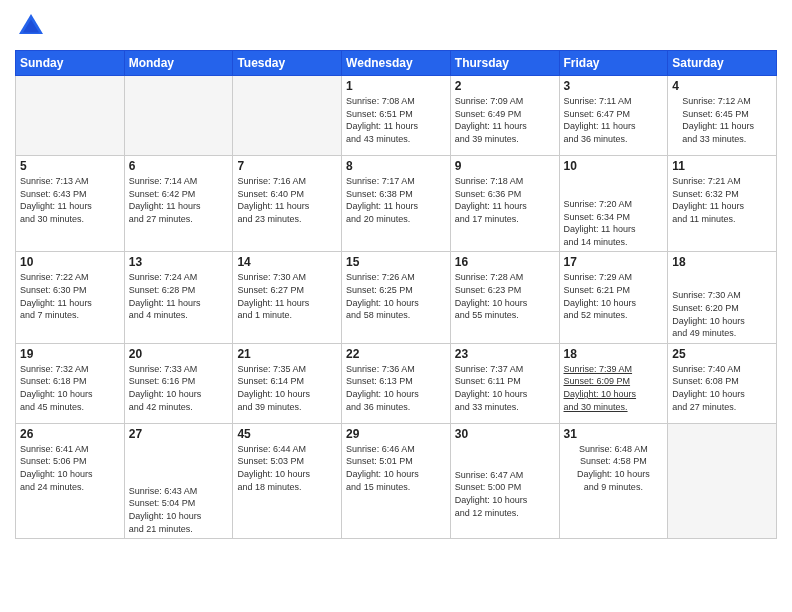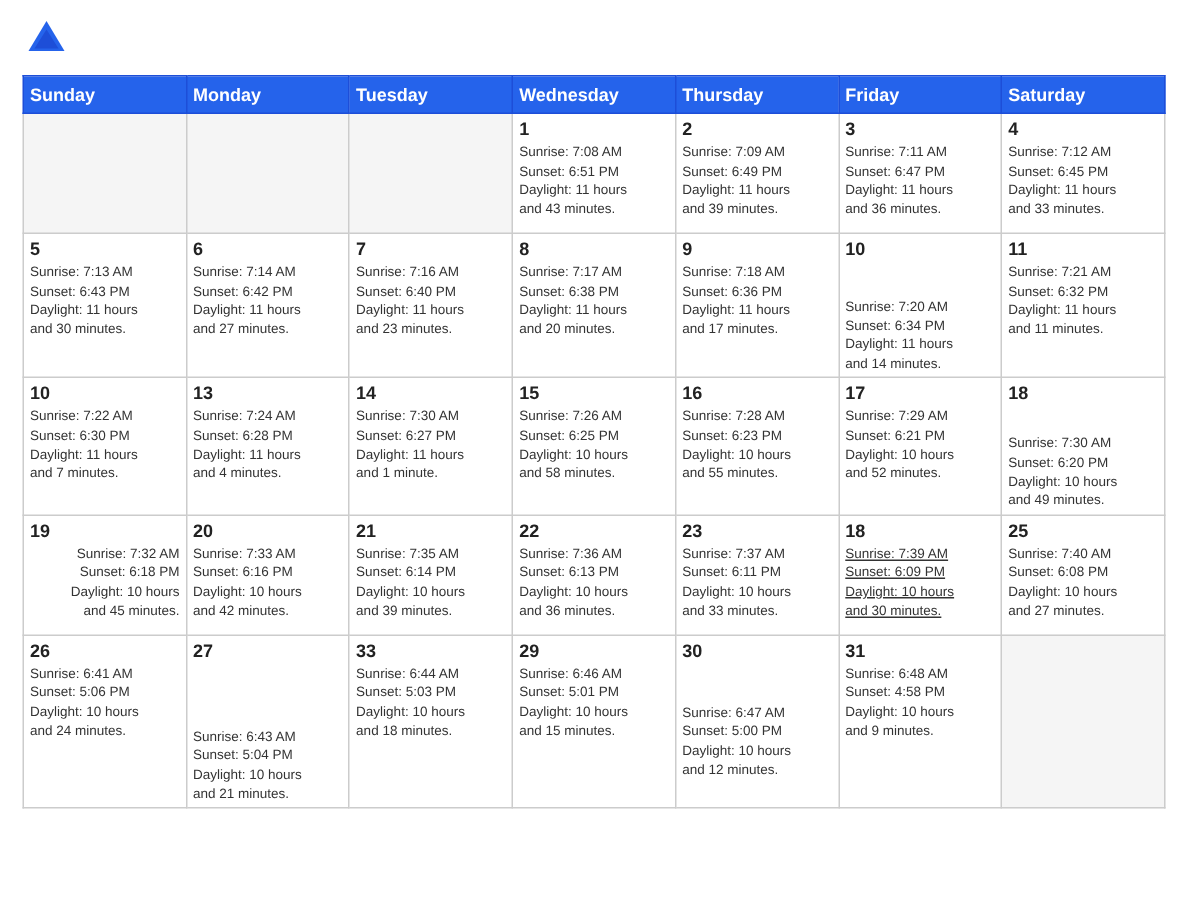--- a/index.html
+++ b/index.html
@@ -154,21 +154,21 @@
           </td>
           <td>
             <span class="day-num">3</span>
             <div class="day-info" style="white-space: pre-line;">Sunrise: 7:11 AM
 Sunset: 6:47 PM
 Daylight: 11 hours
 and 36 minutes.</div>
           </td>
           <td>
             <span class="day-num">4</span>
-            <div class="day-info" style="white-space: pre-line;">Sunrise: 7:12 AM
+            <div class="day-info" style="white-space: pre-line; margin-left: 10px;">Sunrise: 7:12 AM
 Sunset: 6:45 PM
 Daylight: 11 hours
 and 33 minutes.</div>
           </td>
         </tr>
         <tr>
           <td>
             <span class="day-num">5</span>
             <div class="day-info" style="white-space: pre-line;">Sunrise: 7:13 AM
 Sunset: 6:43 PM
@@ -265,21 +265,21 @@
             <span class="day-num">18</span>
             <div class="day-info" style="white-space: pre-line; margin-top: 20px;">Sunrise: 7:30 AM
 Sunset: 6:20 PM
 Daylight: 10 hours
 and 49 minutes.</div>
           </td>
         </tr>
         <tr>
           <td>
             <span class="day-num">19</span>
-            <div class="day-info" style="white-space: pre-line; text-align: right;">Sunrise: 7:32 AM
+            <div class="day-info" style="white-space: pre-line;">Sunrise: 7:32 AM
 Sunset: 6:18 PM
 Daylight: 10 hours
 and 45 minutes.</div>
           </td>
           <td>
             <span class="day-num">20</span>
             <div class="day-info" style="white-space: pre-line;">Sunrise: 7:33 AM
 Sunset: 6:16 PM
 Daylight: 10 hours
 and 42 minutes.</div>
@@ -329,21 +329,21 @@
 and 24 minutes.</div>
           </td>
           <td>
             <span class="day-num">27</span>
             <div class="day-info" style="white-space: pre-line; margin-top: 44px;">Sunrise: 6:43 AM
 Sunset: 5:04 PM
 Daylight: 10 hours
 and 21 minutes.</div>
           </td>
           <td>
-            <span class="day-num">33</span>
+            <span class="day-num">45</span>
             <div class="day-info" style="white-space: pre-line;">Sunrise: 6:44 AM
 Sunset: 5:03 PM
 Daylight: 10 hours
 and 18 minutes.</div>
           </td>
           <td>
             <span class="day-num">29</span>
             <div class="day-info" style="white-space: pre-line;">Sunrise: 6:46 AM
 Sunset: 5:01 PM
 Daylight: 10 hours
@@ -351,21 +351,21 @@
           </td>
           <td>
             <span class="day-num">30</span>
             <div class="day-info" style="white-space: pre-line; margin-top: 28px;">Sunrise: 6:47 AM
 Sunset: 5:00 PM
 Daylight: 10 hours
 and 12 minutes.</div>
           </td>
           <td>
             <span class="day-num">31</span>
-            <div class="day-info" style="white-space: pre-line;">Sunrise: 6:48 AM
+            <div class="day-info" style="white-space: pre-line; text-align: center;">Sunrise: 6:48 AM
 Sunset: 4:58 PM
 Daylight: 10 hours
 and 9 minutes.</div>
           </td>
           <td class="empty"></td>
         </tr>
       </tbody>
   </table>
 </div>
 

